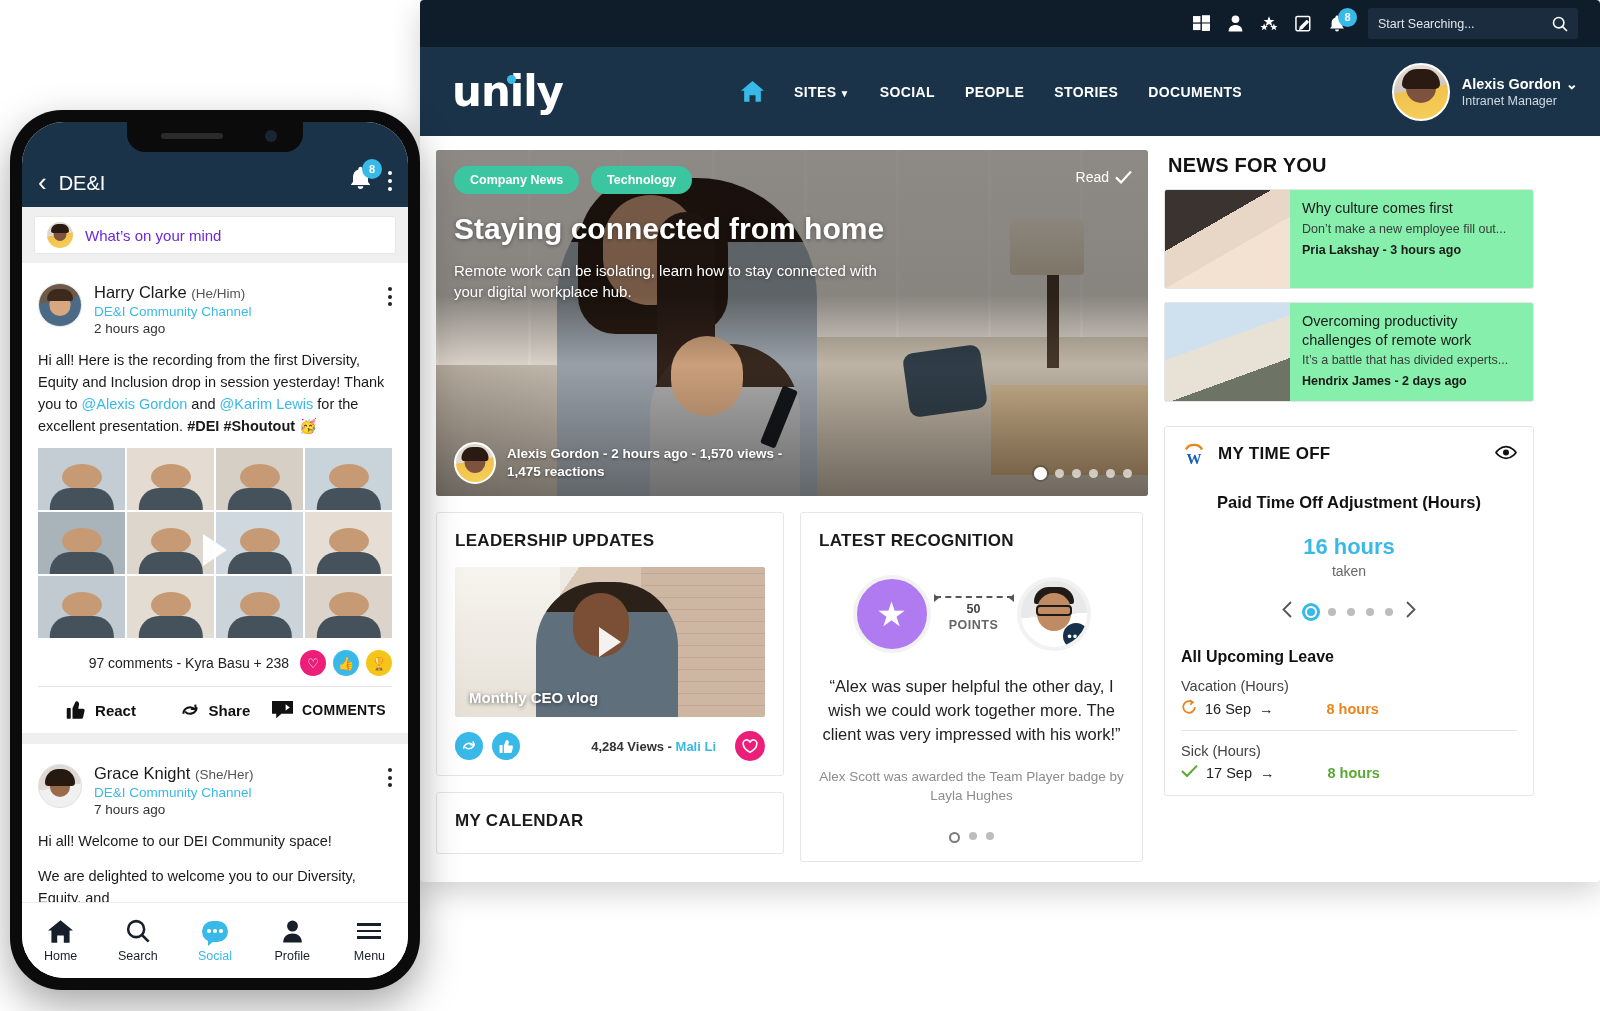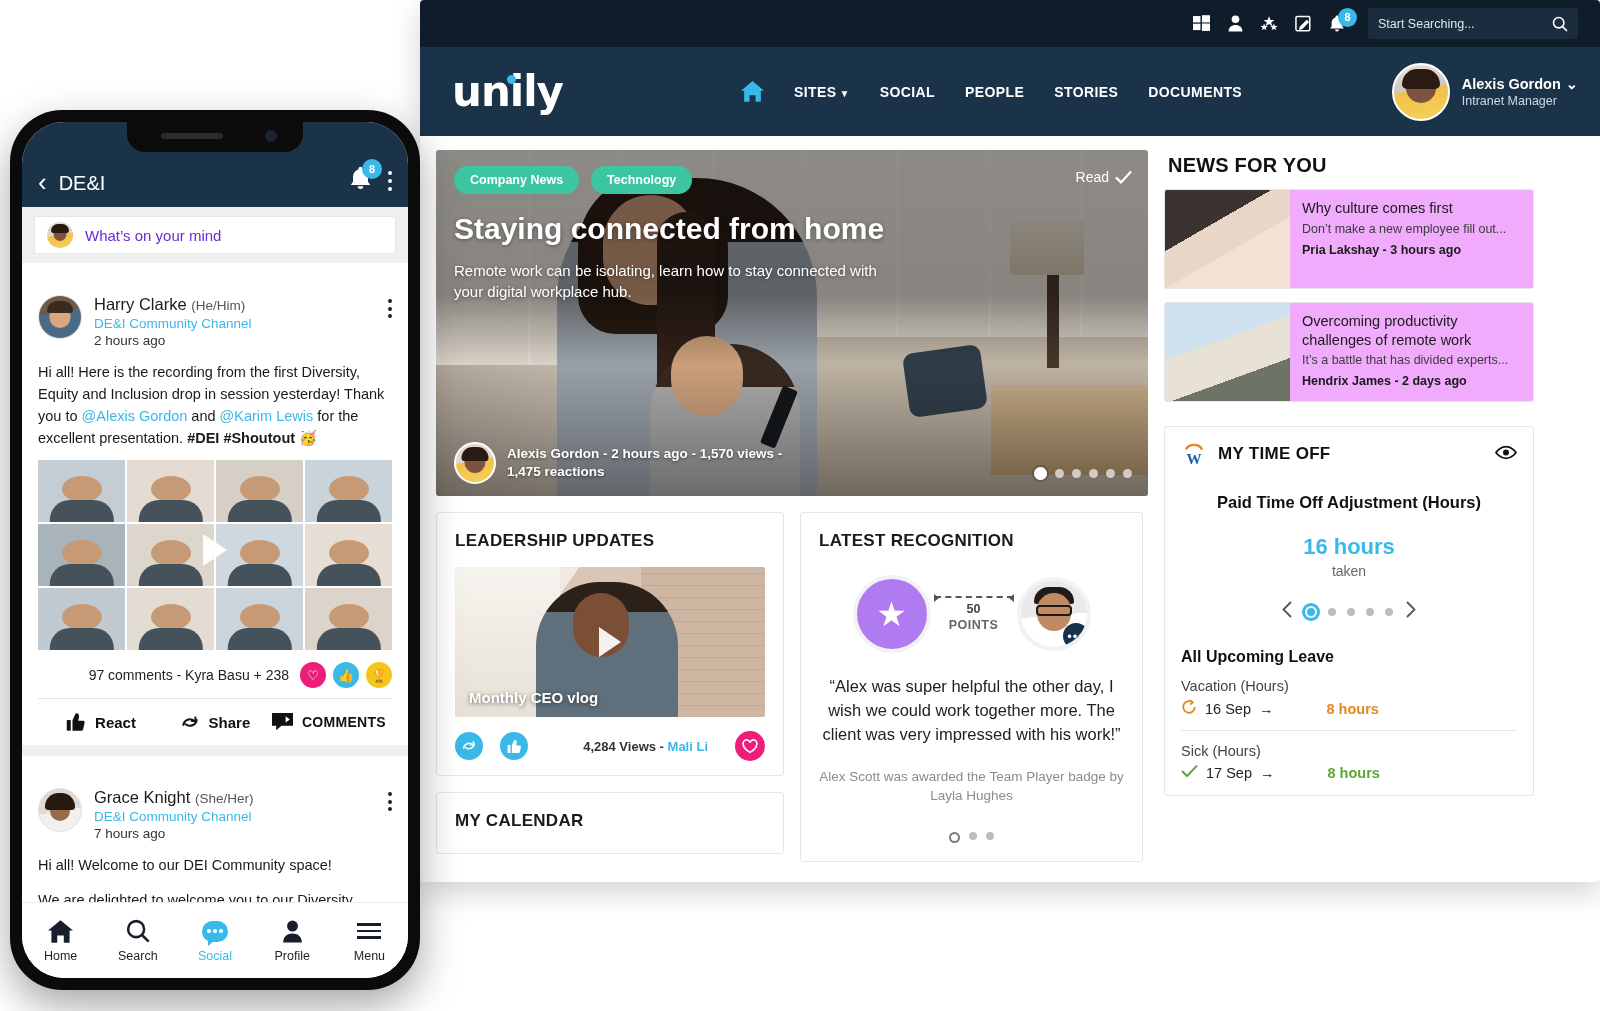--- a/index.html
+++ b/index.html
@@ -150,21 +150,21 @@
   .vid-window { position:absolute; left:0; top:0; width:34%; height:100%; background: linear-gradient(180deg,#f7f4ef,#e6e0d6); }
   .vid-brick { position:absolute; right:0; top:0; width:40%; height:100%;
     background: repeating-linear-gradient(0deg,#cdb6a2 0 11px,#c2a893 11px 12px),
                 repeating-linear-gradient(90deg,#cdb6a2 0 26px,#bba28d 26px 27px); }
   .vid-person { position:absolute; left:26%; top:10%; width:46%; height:90%;
     background: linear-gradient(180deg,#2c2118 0 22%, #5f6f7c 22% 100%); border-radius: 64px 64px 0 0; }
   .vid-face { position:absolute; left:38%; top:17%; width:56px; height:64px; border-radius:28px; background:#7b4f35; }
   .play { position:absolute; left:50%; top:50%; transform:translate(-50%,-50%);
     width:0;height:0; border-left:22px solid rgba(255,255,255,.92); border-top:15px solid transparent; border-bottom:15px solid transparent; }
   .vidlabel { position:absolute; left:14px; bottom:11px; color:#fff; font-size:15px; font-weight:600; text-shadow:0 1px 4px rgba(0,0,0,.55); }
-  .leadfoot { display:flex; align-items:center; margin-top:14px; gap:17px; }
+  .leadfoot { display:flex; align-items:center; margin-top:14px; gap:9px; }
   .rbtn { width:28px;height:28px;border-radius:50%;background:#39b9e8;display:flex;align-items:center;justify-content:center;color:#fff;font-size:14px;}
   .views { margin-left:auto; font-size:13px; font-weight:700; color:#333; }
   .views .lnk { color:#39b9e8; font-weight:600;}
   .heartbtn { width:30px;height:30px;border-radius:50%;background:#ec1e79;display:flex;align-items:center;justify-content:center;color:#fff;font-size:15px;margin-left:10px;}
 
   .cal { width:348px; padding:18px; height:62px; margin-top:16px;}
 
   .recog { width:343px; padding:18px; }
   .recogrow { display:flex; align-items:center; justify-content:center; gap:0; margin-top:24px; }
   .starcircle { width:78px;height:78px;border-radius:50%;background:#b07af0;display:flex;align-items:center;justify-content:center;color:#fff;font-size:34px; border:4px solid #f2f2f2;}
@@ -181,21 +181,21 @@
   .recog-ava .gl { position:absolute; left:50%; top:24px; transform:translateX(-50%); width:36px;height:11px; border:2px solid #1a1a1a; border-radius:4px;}
   .dotsbtn { position:absolute; right:-2px; bottom:-2px; width:26px;height:26px;border-radius:50%;background:#16324a;color:#fff;display:flex;align-items:center;justify-content:center;font-size:13px;letter-spacing:1px;}
   .quote { margin-top:22px; text-align:center; font-size:16.5px; color:#222; line-height:1.45; }
   .awarded { margin-top:20px; text-align:center; font-size:13.5px; color:#8c8c8c; line-height:1.45; }
   .recdots { display:flex; gap:9px; justify-content:center; margin-top:26px; }
   .rd { width:8px;height:8px;border-radius:50%;background:#bdbdbd;}
   .rd.active { width:11px;height:11px;background:#fff;border:2px solid #7a7a7a;}
 
   
   .newshdr { font-size:20px; font-weight:800; color:#111; letter-spacing:.2px; margin:4px 0 12px 4px; }
-  .newsitem { display:flex; border:1px solid #e6e6e6; border-radius:3px; margin-bottom:13px; overflow:hidden; background:#f0abfc; }
+  .newsitem { display:flex; border:1px solid #e6e6e6; border-radius:3px; margin-bottom:13px; overflow:hidden; background:#86efac; }
   .newsthumb { width:125px; height:98px; flex:none; }
   .nt1 { background: linear-gradient(150deg,#3a3330 0 36%, #e8d7c6 36% 58%, #f3e2d2 58% 100%); }
   .nt2 { background: linear-gradient(160deg,#cfe0ef 0 40%, #e8e2d6 40% 70%, #6d7466 70% 100%); }
   .nt3 { background: linear-gradient(155deg,#f0ece4 0 42%, #d8a93f 42% 72%, #efe7da 72% 100%); }
   .newstxt { padding:9px 12px; flex:1; min-width:0; }
   .newstitle { font-size:14.5px; color:#1a1a1a; line-height:1.28; }
   .newsdesc { font-size:12.5px; color:#3b3b3b; margin-top:3px; line-height:1.3; }
   .newsauthor { font-size:12.5px; font-weight:700; color:#1a1a1a; margin-top:6px; }
 
   .timeoff { border:1px solid #e6e6e6; border-radius:3px; margin-top:24px; padding:14px 16px 14px; }
@@ -234,21 +234,21 @@
   .kebab { display:flex; flex-direction:column; gap:4px; }
   .kebab i { width:4px;height:4px;border-radius:50%;background:#fff;display:block;}
   .composer { background:#efefef; padding:9px 12px; }
   .composer-in { background:#fff; border-radius:3px; height:38px; display:flex; align-items:center; padding:0 12px; gap:12px; border:1px solid #e6e6e6; }
   .ava-mini { width:26px;height:26px;border-radius:50%; flex:none; overflow:hidden; position:relative;
       background: linear-gradient(170deg,#dfd8d1 0 48%, #f2c14b 49%, #f5cf5c 100%); }
   .ava-mini::before{content:'';position:absolute;left:50%;top:5px;transform:translateX(-50%);width:13px;height:14px;border-radius:50%;background:#7d5340;}
   .ava-mini::after{content:'';position:absolute;left:50%;top:2px;transform:translateX(-50%);width:18px;height:9px;border-radius:9px 9px 3px 3px;background:#2a1a12;}
   .composer-ph { color:#6d28d9; font-size:15px; }
   .feed { background:#fff; }
-  .post { padding:32px 16px 0; }
+  .post { padding:20px 16px 0; }
   .posthdr { display:flex; gap:12px; align-items:flex-start; }
   .pava { width:44px;height:44px;border-radius:50%;flex:none;border:1px solid #e1e1e1; overflow:hidden; position:relative; }
   .pava.m1 { background: linear-gradient(170deg,#6e5a4a 0 40%, #4a6a86 40% 100%); }
   .pava.m1::before{content:'';position:absolute;left:50%;top:9px;transform:translateX(-50%);width:21px;height:23px;border-radius:11px;background:#d9a77f;}
   .pava.m1::after{content:'';position:absolute;left:50%;top:5px;transform:translateX(-50%);width:26px;height:12px;border-radius:13px 13px 3px 3px;background:#3c2a1d;}
   .pava.m2 { background: linear-gradient(170deg,#ded9d4 0 52%, #f0f0f0 52% 100%); }
   .pava.m2::before{content:'';position:absolute;left:50%;top:10px;transform:translateX(-50%);width:20px;height:22px;border-radius:11px;background:#9a6b4b;}
   .pava.m2::after{content:'';position:absolute;left:50%;top:4px;transform:translateX(-50%);width:30px;height:17px;border-radius:15px 15px 4px 4px;background:#26190f;}
   .pname { font-size:16.5px; color:#1a1a1a; }
   .pname .pron { font-size:13.5px; color:#555; }

